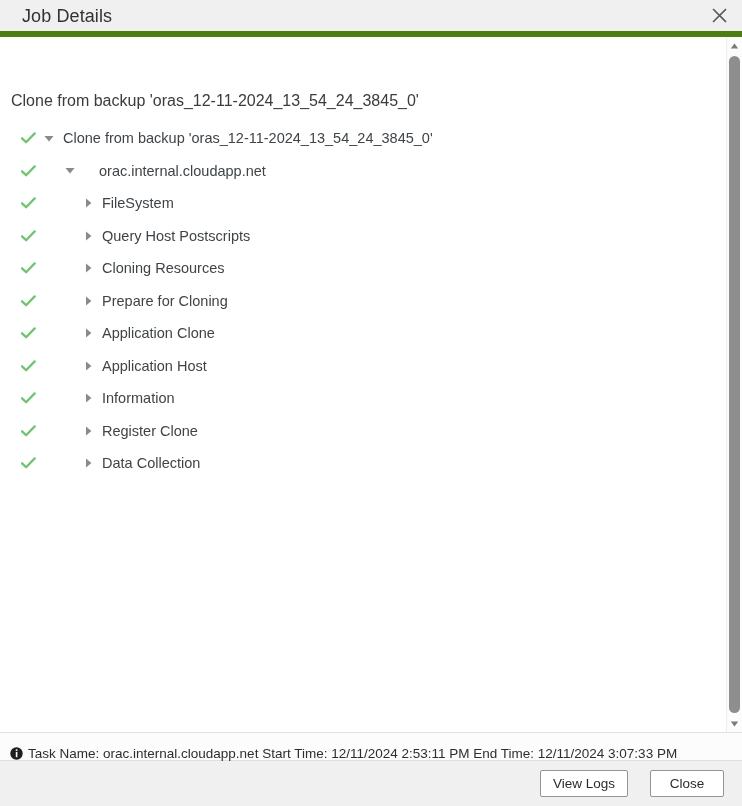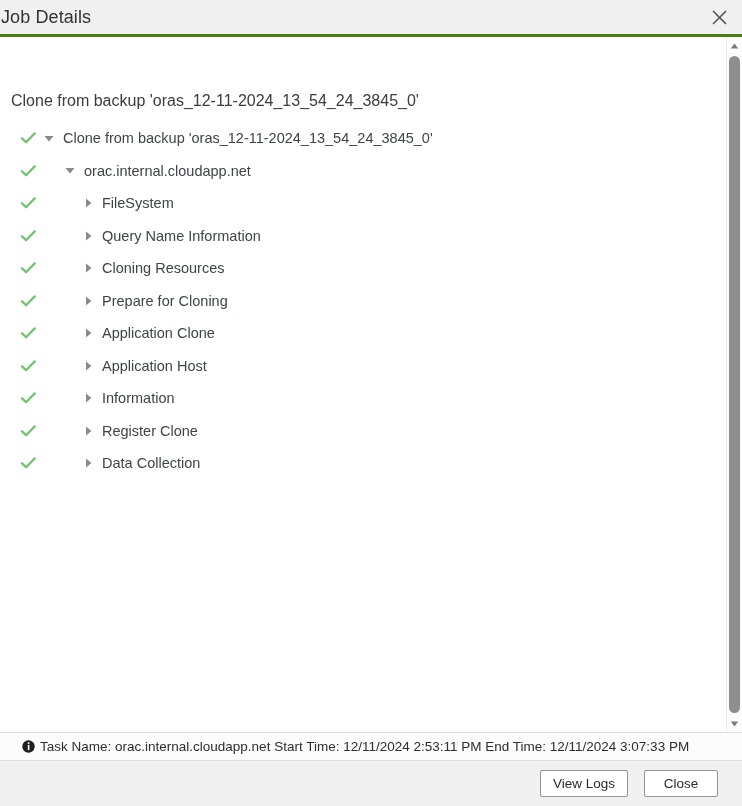--- a/index.html
+++ b/index.html
@@ -20,24 +20,24 @@
     display: flex;
     flex-direction: column;
   }
 
   
   .titlebar {
     position: relative;
     height: 37px;
     flex: 0 0 37px;
     background: #f0f0f0;
-    border-bottom: 3px solid #4d7c0f;
+    border-bottom: 6px solid #4d7c0f;
     display: flex;
     align-items: center;
-    padding: 0 10px 0 1px;
+    padding: 0 10px 0 22px;
   }
   .titlebar-title {
     font-size: 18px;
     color: #333333;
     line-height: 1;
     letter-spacing: .1px;
   }
   .titlebar-close {
     position: absolute;
     right: 12px;
@@ -111,21 +111,21 @@
   }
   .twisty svg { display: block; }
   .tree-label {
     font-size: 14.5px;
     color: #3f4448;
     line-height: 1;
   }
 
   
   .lvl-0 .tree-label-wrap { margin-left: 42px; }
-  .lvl-1 .tree-label-wrap { margin-left: 63px; }
+  .lvl-1 .tree-label-wrap { margin-left: 63px; gap: 15px; }
   .lvl-2 .tree-label-wrap { margin-left: 81px; }
 
   
   .vscroll {
     position: absolute;
     top: 0; right: 0; bottom: 0;
     width: 16px;
     background: #fcfcfc;
     border-left: 1px solid #ededed;
   }
@@ -155,22 +155,22 @@
   }
 
   
   .statusbar {
     flex: 0 0 29px;
     height: 29px;
     background: #fcfcfc;
     border-top: 1px solid #dfdfdf;
     border-bottom: 1px solid #dfdfdf;
     display: flex;
-    align-items: center;
-    padding-left: 21px;
+    align-items: flex-end;
+    padding-left: 9px;
     position: relative;
   }
   .info-icon {
     flex: 0 0 14px;
     width: 14px; height: 14px;
     margin-right: 5px;
     display: flex; align-items: center; justify-content: center;
   }
   .info-icon svg { display: block; }
   .status-text {
@@ -181,22 +181,22 @@
   }
 
   
   .footer {
     flex: 0 0 45px;
     height: 45px;
     background: #f0f0f0;
     display: flex;
     align-items: center;
     justify-content: flex-end;
-    padding-right: 24px;
-    gap: 16px;
+    padding-right: 18px;
+    gap: 22px;
   }
   .btn {
     min-width: 74px;
     height: 27px;
     padding: 0 12px;
     background: #ffffff;
     border: 1px solid #949494;
     border-radius: 2px;
     font-family: "Liberation Sans", sans-serif;
     font-size: 13.5px;
@@ -281,21 +281,21 @@
               <svg width="15" height="12" viewBox="0 0 15 12" aria-hidden="true">
                 <path d="M1 6.3 L5.1 10.2 L13.7 1.4" stroke="#72c472" stroke-width="2.3" fill="none" stroke-linecap="round" stroke-linejoin="round"></path>
               </svg>
             </span>
             <span class="tree-label-wrap">
               <span class="twisty">
                 <svg width="7" height="10" viewBox="0 0 7 10" aria-hidden="true">
                   <path d="M1 0.5 L6.4 5 L1 9.5 Z" fill="#8a8a8a"></path>
                 </svg>
               </span>
-              <span class="tree-label">Query Name Information</span>
+              <span class="tree-label">Query Host Postscripts</span>
             </span>
           </li>
           <li class="tree-row lvl-2">
             <span class="status-icon">
               <svg width="15" height="12" viewBox="0 0 15 12" aria-hidden="true">
                 <path d="M1 6.3 L5.1 10.2 L13.7 1.4" stroke="#72c472" stroke-width="2.3" fill="none" stroke-linecap="round" stroke-linejoin="round"></path>
               </svg>
             </span>
             <span class="tree-label-wrap">
               <span class="twisty">

